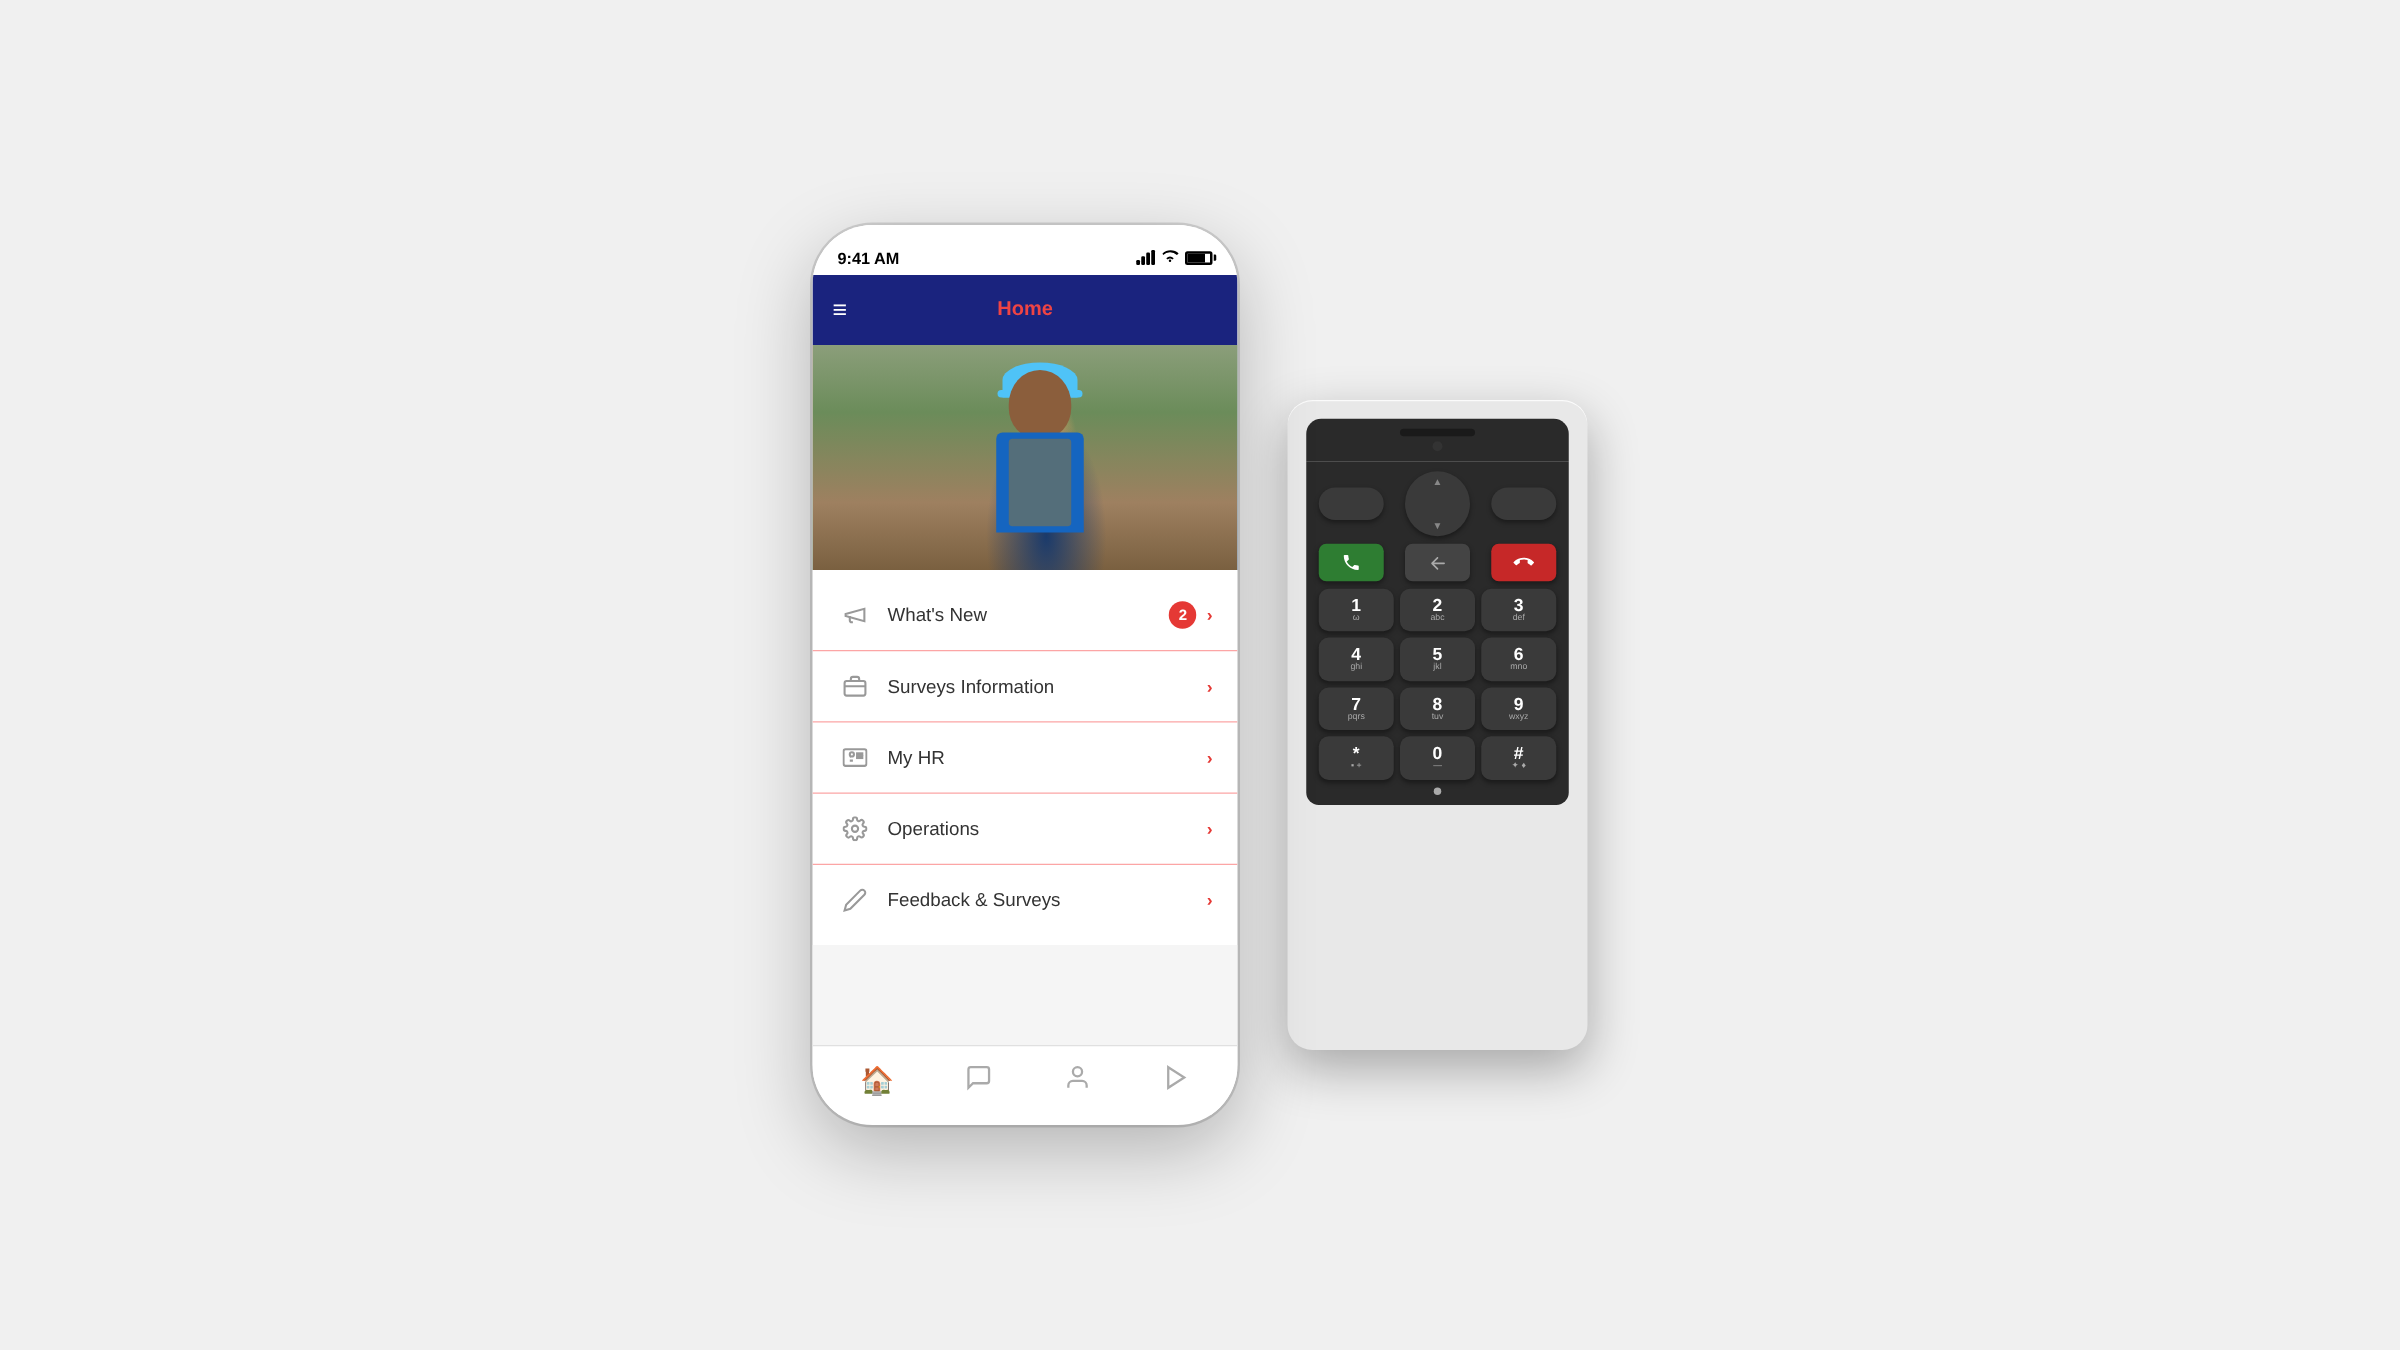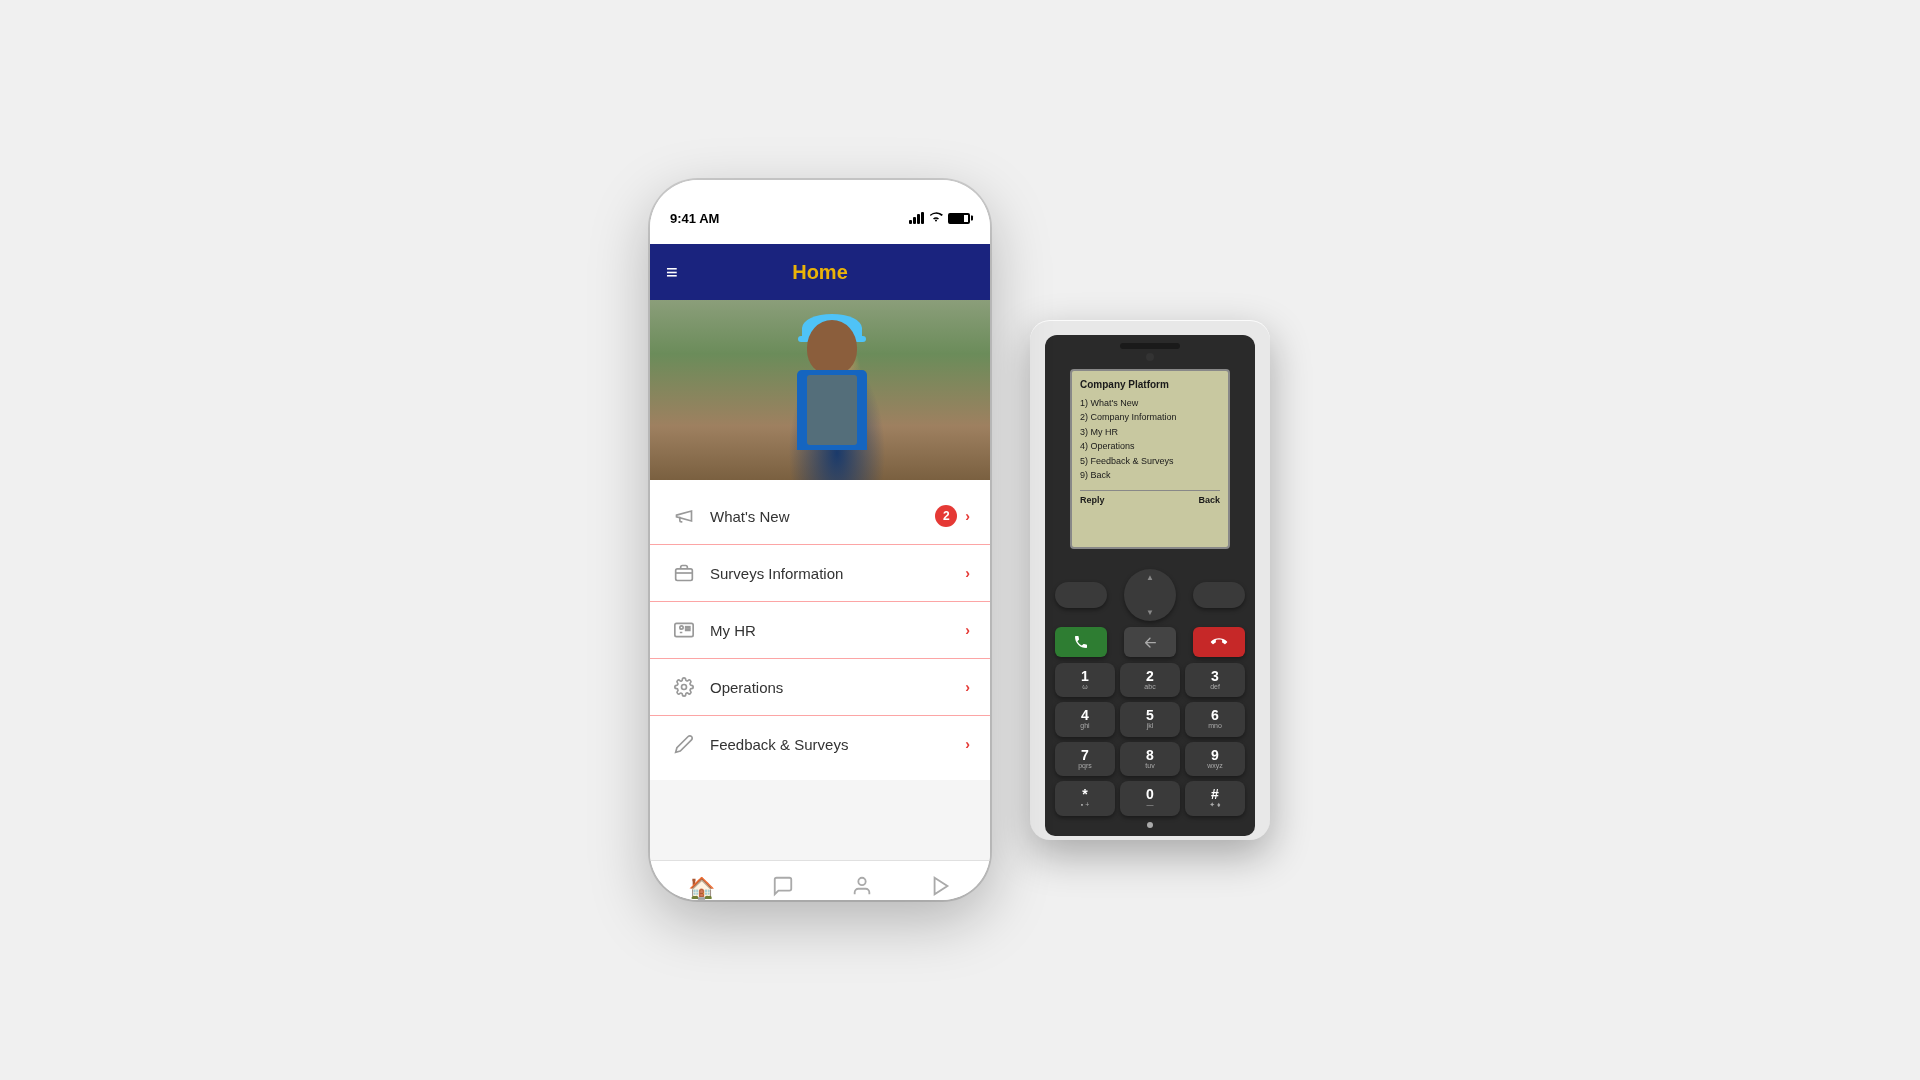--- a/index.html
+++ b/index.html
@@ -29,21 +29,21 @@
       background: #fff;
       border-radius: 48px;
       box-shadow: 0 20px 60px rgba(0,0,0,0.25), 0 0 0 2px #d0d0d0;
       position: relative;
       overflow: hidden;
       z-index: 2;
     }
 
     .phone-notch-area {
       background: #fff;
-      height: 64px;
+      height: 40px;
       display: flex;
       align-items: center;
       justify-content: space-between;
       padding: 12px 20px 0;
       gap: 40px;
     }
 
     .phone-time {
       font-size: 13px;
       font-weight: 600;
@@ -126,22 +126,22 @@
       position: relative;
     }
 
     .hamburger-icon {
       color: #fff;
       font-size: 20px;
       cursor: pointer;
     }
 
     .app-title {
-      color: #eab308;
-      font-size: 20px;
+      color: #ef4444;
+      font-size: 16px;
       font-weight: 700;
       position: absolute;
       left: 50%;
       transform: translateX(-50%);
     }
 
     
     .hero-image {
       width: 100%;
       height: 180px;
@@ -662,33 +662,20 @@
       </div>
     </div>
   </div>
 
   <div class="feature-phone">
 
     <div class="phone-body-top">
       <div class="feature-speaker"></div>
       <div class="feature-camera"></div>
 
-      <div class="sms-screen">
-        <div class="sms-title">Company Platform</div>
-        <div class="sms-line">1) What's New</div>
-        <div class="sms-line">2) Company Information</div>
-        <div class="sms-line">3) My HR</div>
-        <div class="sms-line">4) Operations</div>
-        <div class="sms-line">5) Feedback &amp; Surveys</div>
-        <div class="sms-line">9) Back</div>
-        <div class="sms-actions">
-          <span class="sms-action">Reply</span>
-          <span class="sms-action">Back</span>
-        </div>
-      </div>
     </div>
 
     <div class="keypad-section">
 
       <div class="nav-keys-row">
         <button class="soft-key"></button>
         <div class="d-pad"></div>
         <button class="soft-key"></button>
       </div>
 

